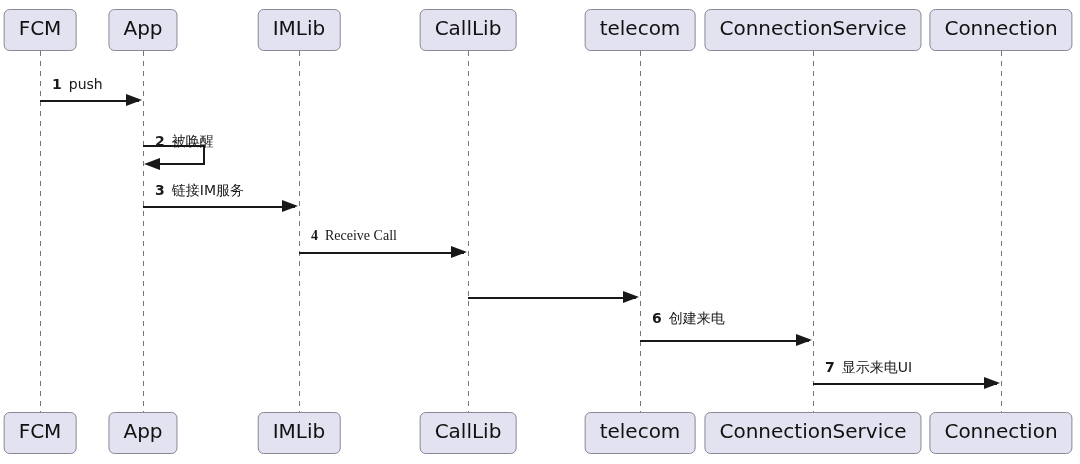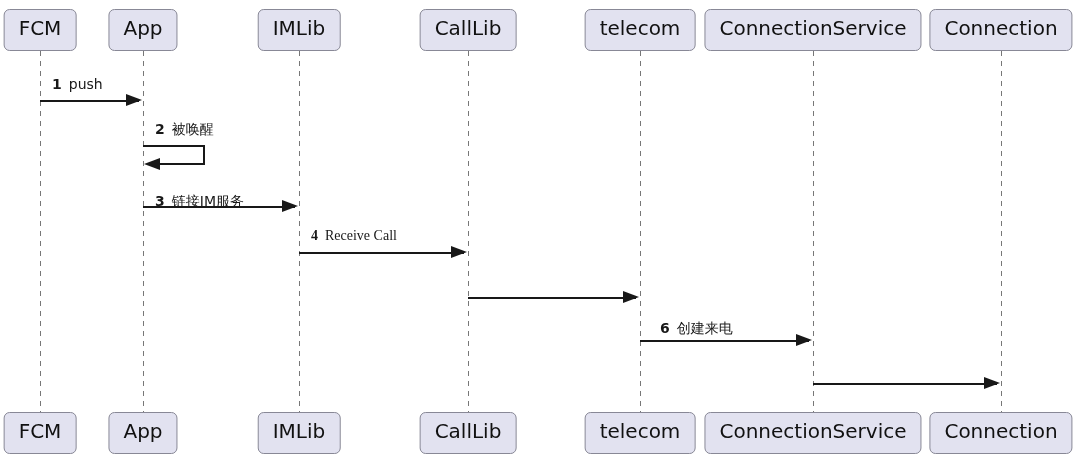--- a/index.html
+++ b/index.html
@@ -93,31 +93,32 @@
     <div class="pbox" style="left: 640px; top: 412px;"><span>telecom</span></div>
     <div class="lifeline" style="left: 812.5px; top: 51px; height: 361px;"></div>
     <div class="pbox" style="left: 813px; top: 9px;"><span>ConnectionService</span></div>
     <div class="pbox" style="left: 813px; top: 412px;"><span>ConnectionService</span></div>
     <div class="lifeline" style="left: 1000.5px; top: 51px; height: 361px;"></div>
     <div class="pbox" style="left: 1001px; top: 9px;"><span>Connection</span></div>
     <div class="pbox" style="left: 1001px; top: 412px;"><span>Connection</span></div>
     <div class="msg-label" style="left: 52px; top: 73px;"><span class="msg-num">1</span><span>push</span></div>
     <div class="msg-line" style="left: 40px; top: 100px; width: 99px;"></div>
     <div class="arrow-right" style="left: 126px; top: 94px;"></div>
-    <div class="msg-label" style="left: 155px; top: 118px;"><span class="msg-num">2</span><span>被唤醒</span></div>
+    <div class="msg-label" style="left: 155px; top: 130px;"><span class="msg-num">2</span><span>被唤醒</span></div>
     <div class="msg-line" style="left: 143px; top: 145px; width: 62px;"></div>
     <div class="msg-vline" style="left: 203px; top: 145px; height: 20px;"></div>
     <div class="msg-line" style="left: 157px; top: 163px; width: 48px;"></div>
     <div class="arrow-left" style="left: 144px; top: 158px;"></div>
-    <div class="msg-label" style="left: 155px; top: 179px; margin-top: 11px;"><span class="msg-num">3</span><span>链接IM服务</span></div>
+    <div class="msg-label" style="left: 155px; top: 179px;"><span class="msg-num">3</span><span>链接IM服务</span></div>
     <div class="msg-line" style="left: 143px; top: 206px; width: 152px;"></div>
     <div class="arrow-right" style="left: 282px; top: 200px;"></div>
     <div class="msg-label" style="left: 311px; top: 225px; font-family: Liberation Serif, serif;"><span class="msg-num">4</span><span>Receive Call</span></div>
     <div class="msg-line" style="left: 299px; top: 252px; width: 165px;"></div>
     <div class="arrow-right" style="left: 451px; top: 246px;"></div>
     <div class="msg-line" style="left: 468px; top: 297px; width: 168px;"></div>
     <div class="arrow-right" style="left: 623px; top: 291px;"></div>
-    <div class="msg-label" style="left: 652px; top: 317px; margin-left: 8px;"><span class="msg-num">6</span><span>创建来电</span></div>
+    <div class="msg-label" style="left: 652px; top: 307px;"><span class="msg-num">6</span><span>创建来电</span></div>
     <div class="msg-line" style="left: 640px; top: 340px; width: 169px;"></div>
     <div class="arrow-right" style="left: 796px; top: 334px;"></div>
+    <div class="msg-label" style="left: 825px; top: 356px;"><span class="msg-num">7</span><span>显示来电UI</span></div>
     <div class="msg-line" style="left: 813px; top: 383px; width: 184px;"></div>
     <div class="arrow-right" style="left: 984px; top: 377px;"></div>
   </div>
 
 </body></html>

